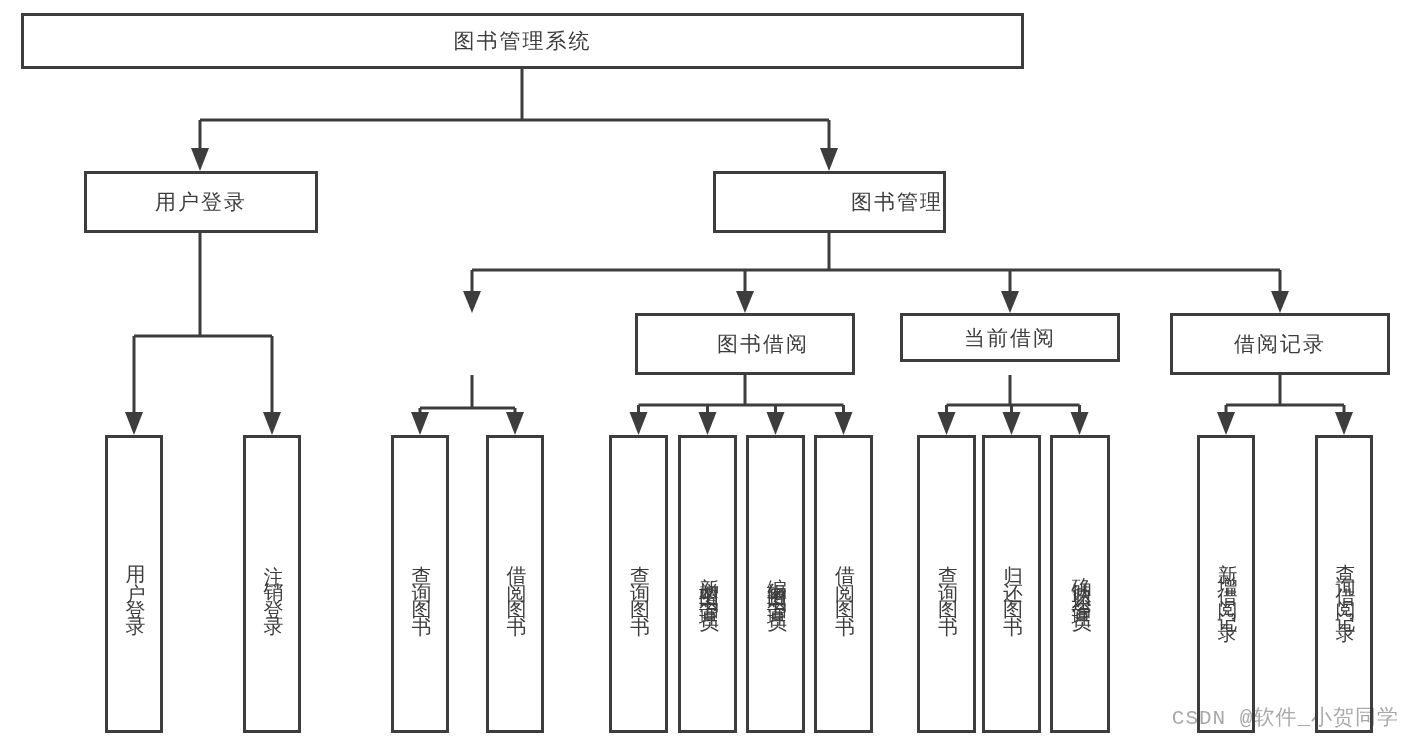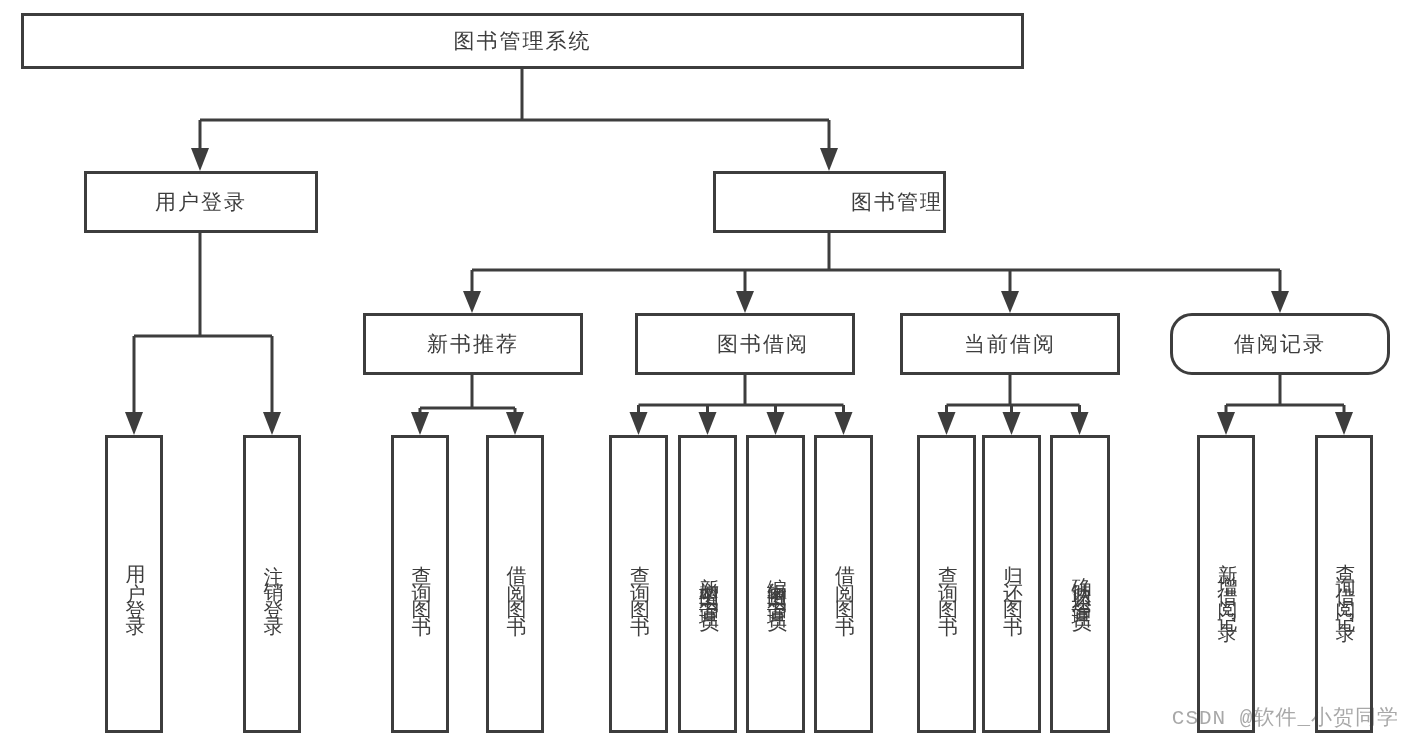--- a/index.html
+++ b/index.html
@@ -139,30 +139,27 @@
     <span>图书管理</span>
   </div>
 
   <div class="box vbox len4" style="left:105px; top:435px; width:58px; height:298px;">
     <span>用户登录</span>
   </div>
   <div class="box vbox len4" style="left:243px; top:435px; width:58px; height:298px;">
     <span>注销登录</span>
   </div>
 
-  <div class="box hbox" style="left:363px; top:313px; width:220px; height:62px;">
-    <span>新书推荐</span>
-  </div>
   <div class="box hbox" style="left:635px; top:313px; width:220px; height:62px;padding-left:36px;">
     <span>图书借阅</span>
   </div>
-  <div class="box hbox" style="left:900px; top:313px; width:220px; height:62px;">
+  <div class="box hbox" style="left:900px; top:313px; width:220px; height:49px;">
     <span>当前借阅</span>
   </div>
-  <div class="box hbox" style="left:1170px; top:313px; width:220px; height:62px;border-radius:22px;">
+  <div class="box hbox" style="left:1170px; top:313px; width:220px; height:62px;">
     <span>借阅记录</span>
   </div>
 
   <div class="box vbox len4" style="left:391px; top:435px; width:58px; height:298px;">
     <span>查询图书</span>
   </div>
   <div class="box vbox len4" style="left:486px; top:435px; width:58px; height:298px;">
     <span>借阅图书</span>
   </div>
 

